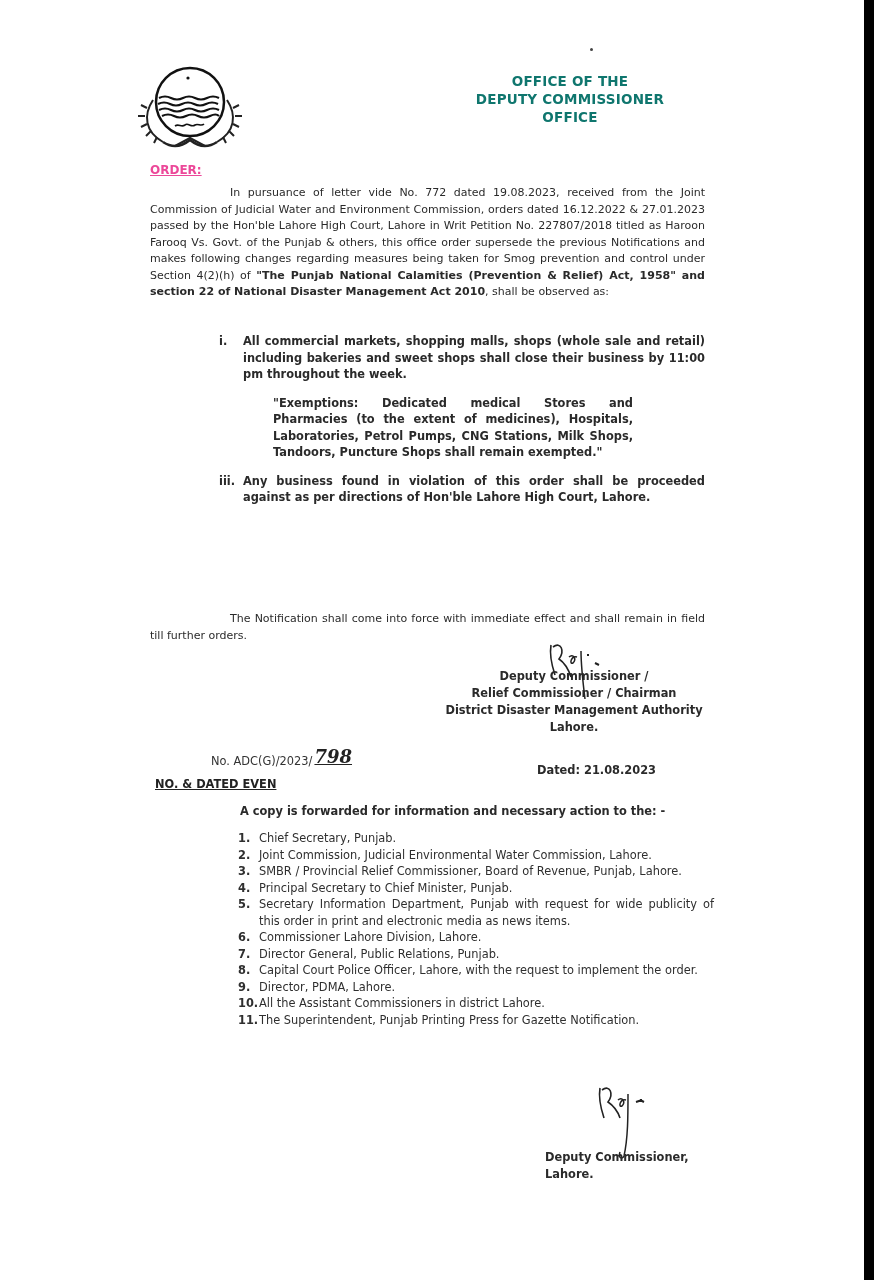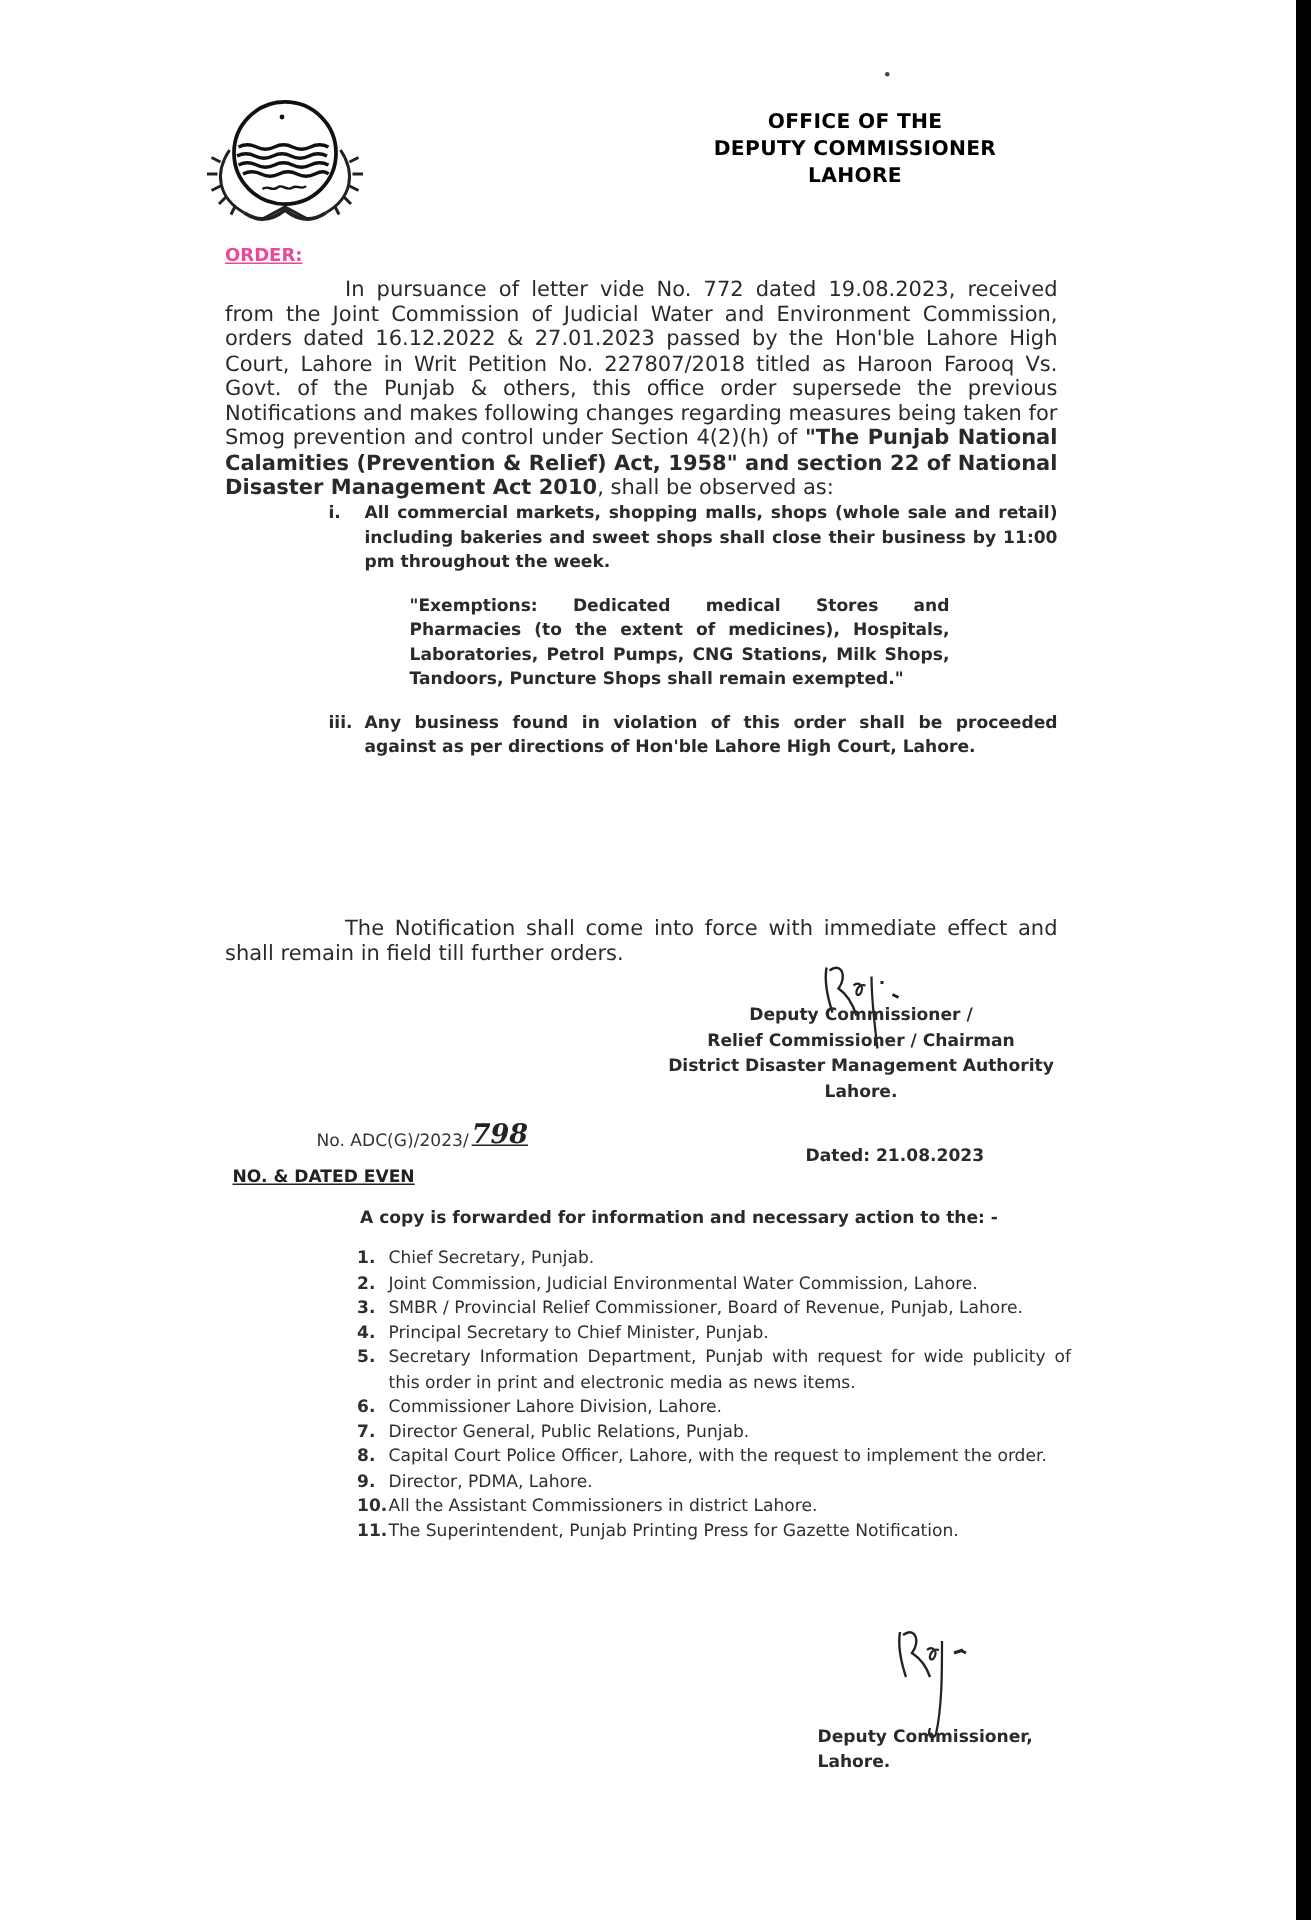--- a/index.html
+++ b/index.html
@@ -8,27 +8,27 @@
     background: #ffffff;
     font-family: "DejaVu Sans", sans-serif;
     color: #222222;
   }
   .edge-strip { position: absolute; top: 0; right: 0; width: 10px; height: 1280px; background: #000; }
   .page { position: absolute; left: 0; top: 0; width: 864px; height: 1280px; }
   .abs { position: absolute; }
 
   .emblem { left: 135px; top: 60px; width: 110px; height: 92px; }
 
-  .office-header { left: 440px; top: 72px; width: 260px; text-align: center; font-size: 13.5px; line-height: 18px; font-weight: 600; color: #000000; letter-spacing: 0.2px; }
+  .office-header { left: 440px; top: 72px; width: 260px; text-align: center; font-size: 13.5px; line-height: 18px; font-weight: 600; color: #0f766e; letter-spacing: 0.2px; }
   .office-header div { white-space: nowrap; }
   .dot-mark { left: 590px; top: 48px; width: 3px; height: 3px; background: #444; border-radius: 50%; }
 
   .order-label { left: 150px; top: 163px; font-size: 12px; font-weight: 700; text-decoration: underline; color: #ec4899; }
 
-  .para { font-size: 14px; line-height: 16.5px; text-align: justify; color: #2a2a2a; }
+  .para { font-size: 11px; line-height: 16.5px; text-align: justify; color: #2a2a2a; }
   .para1 { left: 150px; top: 185px; width: 555px; text-indent: 80px; }
   .para1 .bold { font-weight: 700; }
 
   .order-list { left: 215px; top: 333px; width: 490px; font-size: 11.4px; line-height: 16.5px; font-weight: 700; color: #2a2a2a; }
   .order-item { position: relative; padding-left: 28px; text-align: justify; margin-bottom: 0; }
   .order-item .num { position: absolute; left: 4px; top: 0; font-weight: 700; }
   .exemptions { margin: 12px 0 12px 58px; width: 360px; text-align: justify; font-weight: 700; }
 
   .closing { left: 150px; top: 611px; width: 555px; text-indent: 80px; }
 
@@ -80,21 +80,21 @@
 
       <path d="M40 66 c4 -3 6 2 10 -1 c3 -3 6 3 10 0 c3 -2 6 2 9 -1" stroke="#111" stroke-width="1.6" fill="none"></path>
     </svg>
   </div>
 
   <div class="abs dot-mark"></div>
 
   <div class="abs office-header">
     <div>OFFICE OF THE</div>
     <div>DEPUTY COMMISSIONER</div>
-    <div>LAHORE</div>
+    <div>OFFICE</div>
   </div>
 
   <div class="abs order-label">ORDER:</div>
 
   <div class="abs para para1"><span>In pursuance of letter vide No. 772 dated 19.08.2023, received from the Joint Commission of Judicial Water and Environment Commission, orders dated 16.12.2022 &amp; 27.01.2023 passed by the Hon'ble Lahore High Court, Lahore in Writ Petition No. 227807/2018 titled as Haroon Farooq Vs. Govt. of the Punjab &amp; others, this office order supersede the previous Notifications and makes following changes regarding measures being taken for Smog prevention and control under Section 4(2)(h) of </span><span class="bold">"The Punjab National Calamities (Prevention &amp; Relief) Act, 1958" and section 22 of National Disaster Management Act 2010</span><span>, shall be observed as:</span></div>
 
   <div class="abs order-list">
     <div class="order-item">
       <span class="num">i.</span>
       <span>All commercial markets, shopping malls, shops (whole sale and retail) including bakeries and sweet shops shall close their business by 11:00 pm throughout the week.</span>

